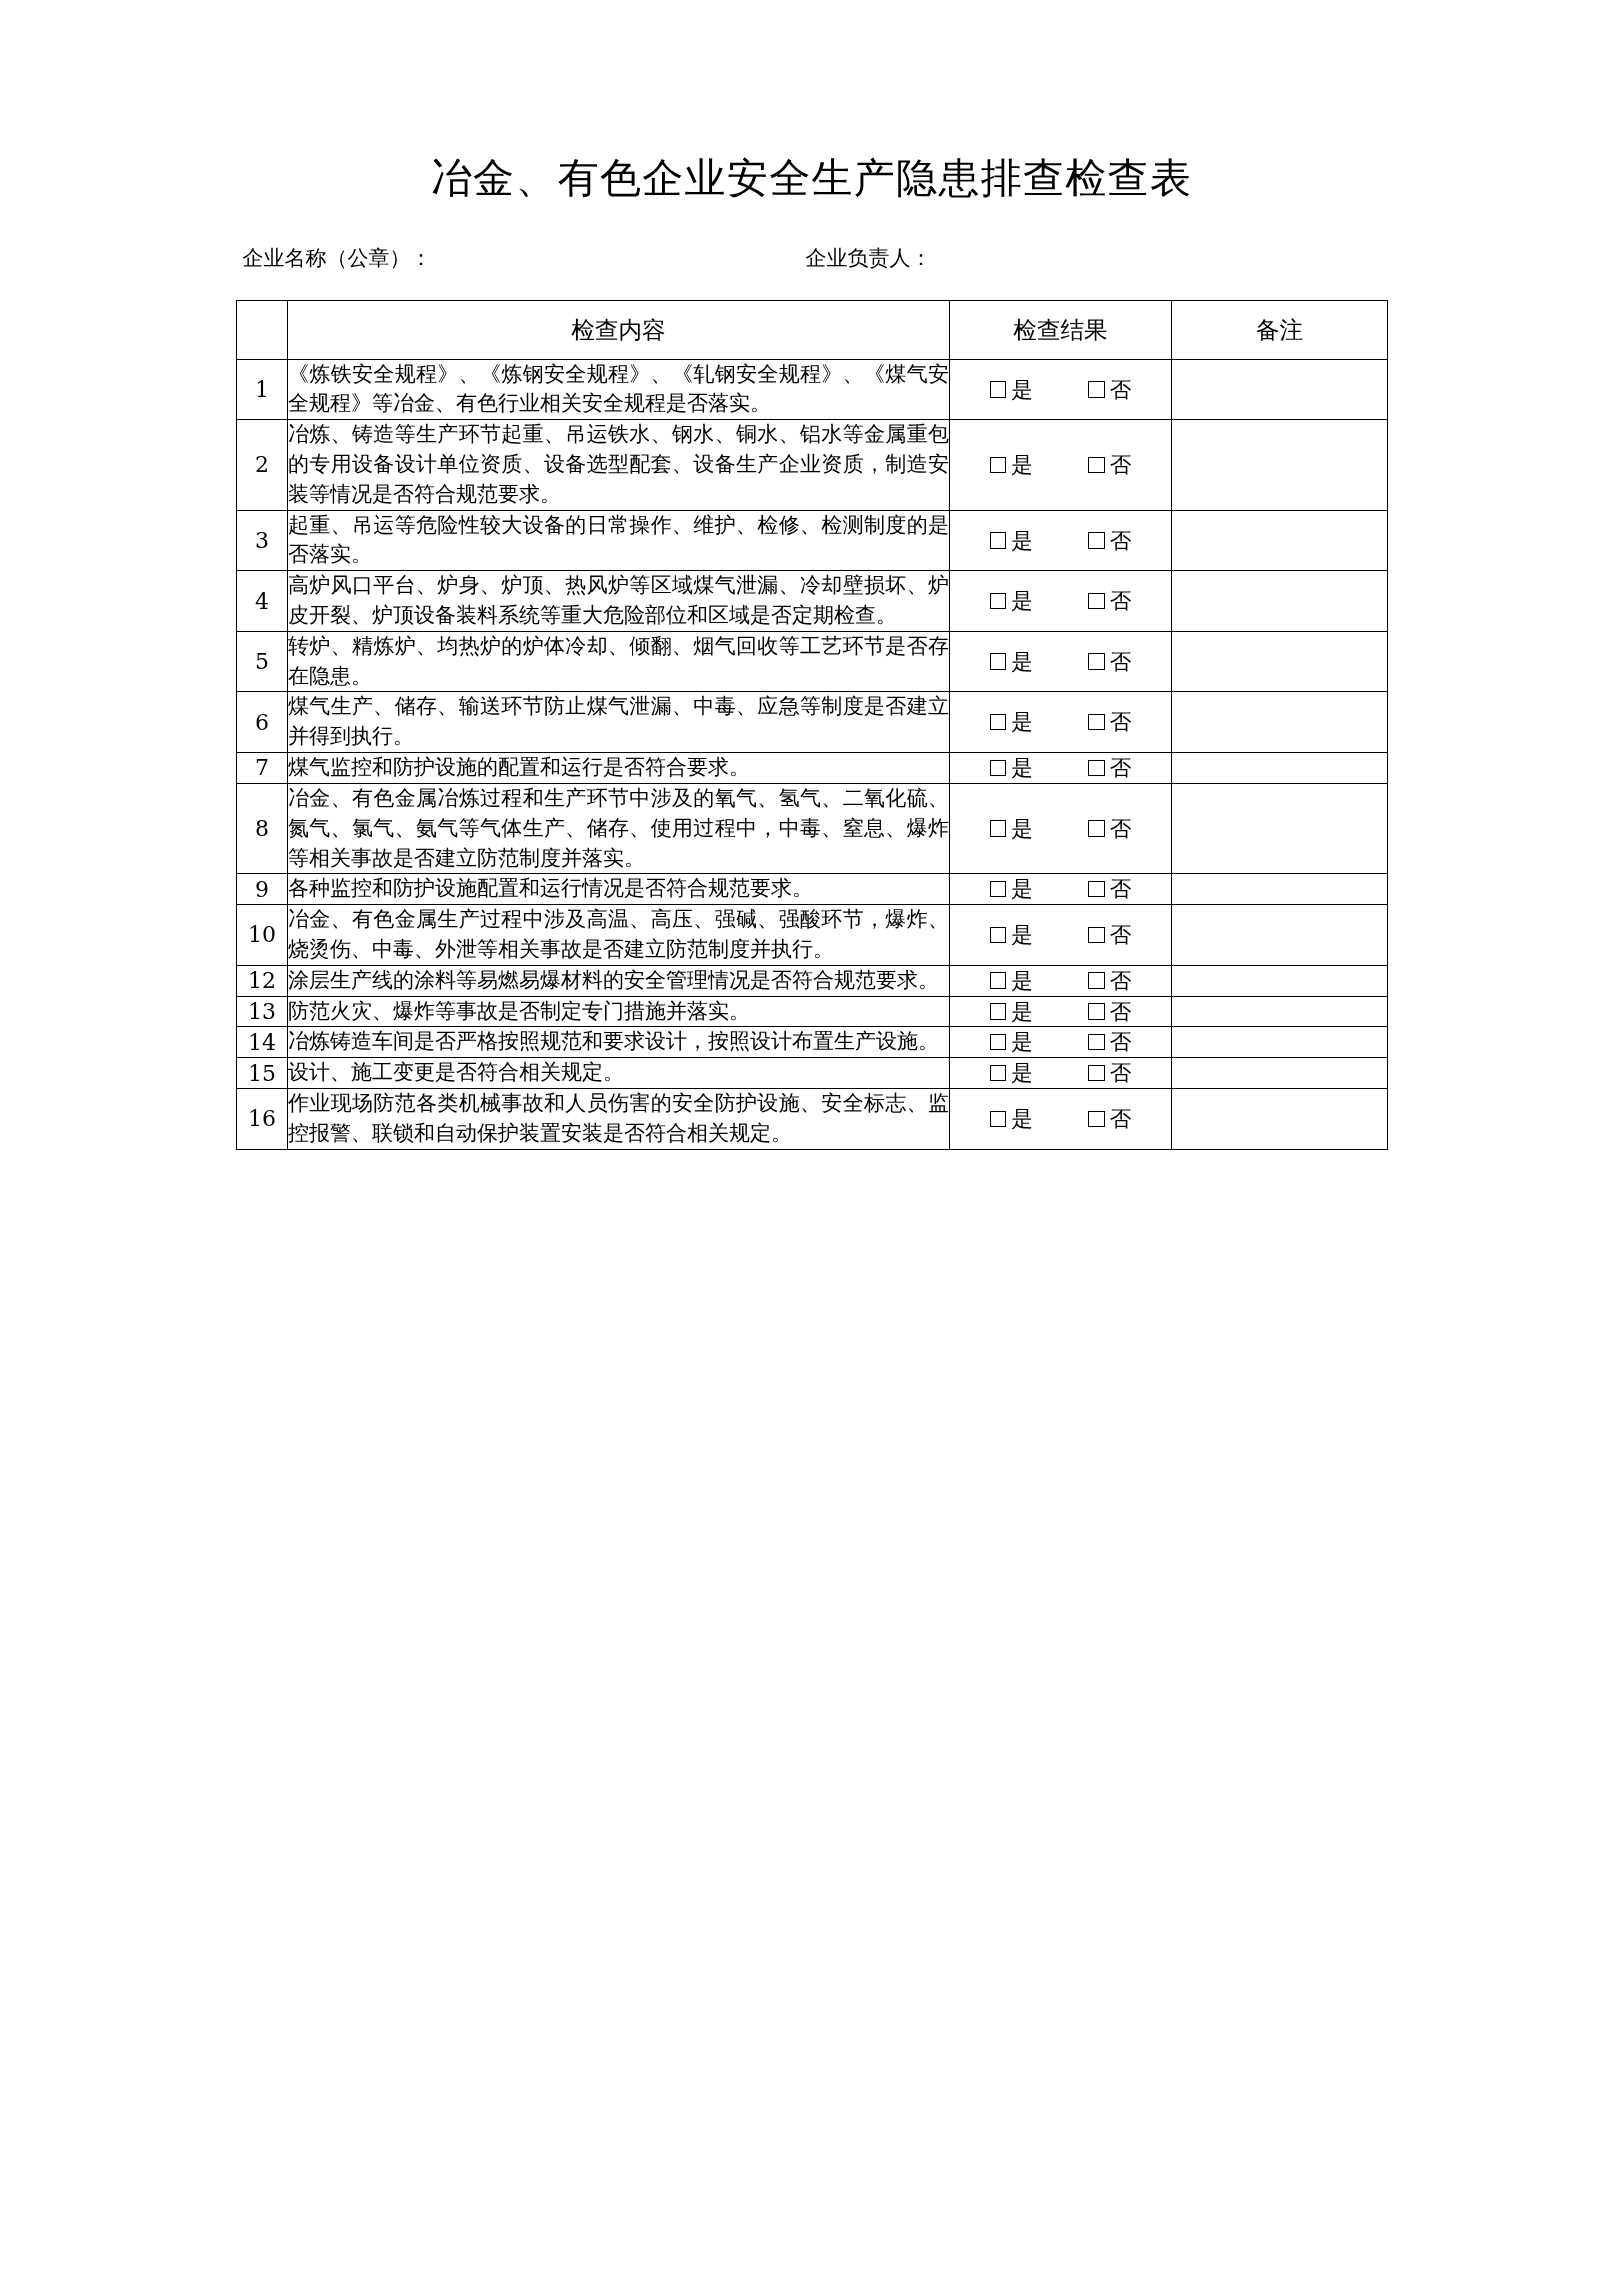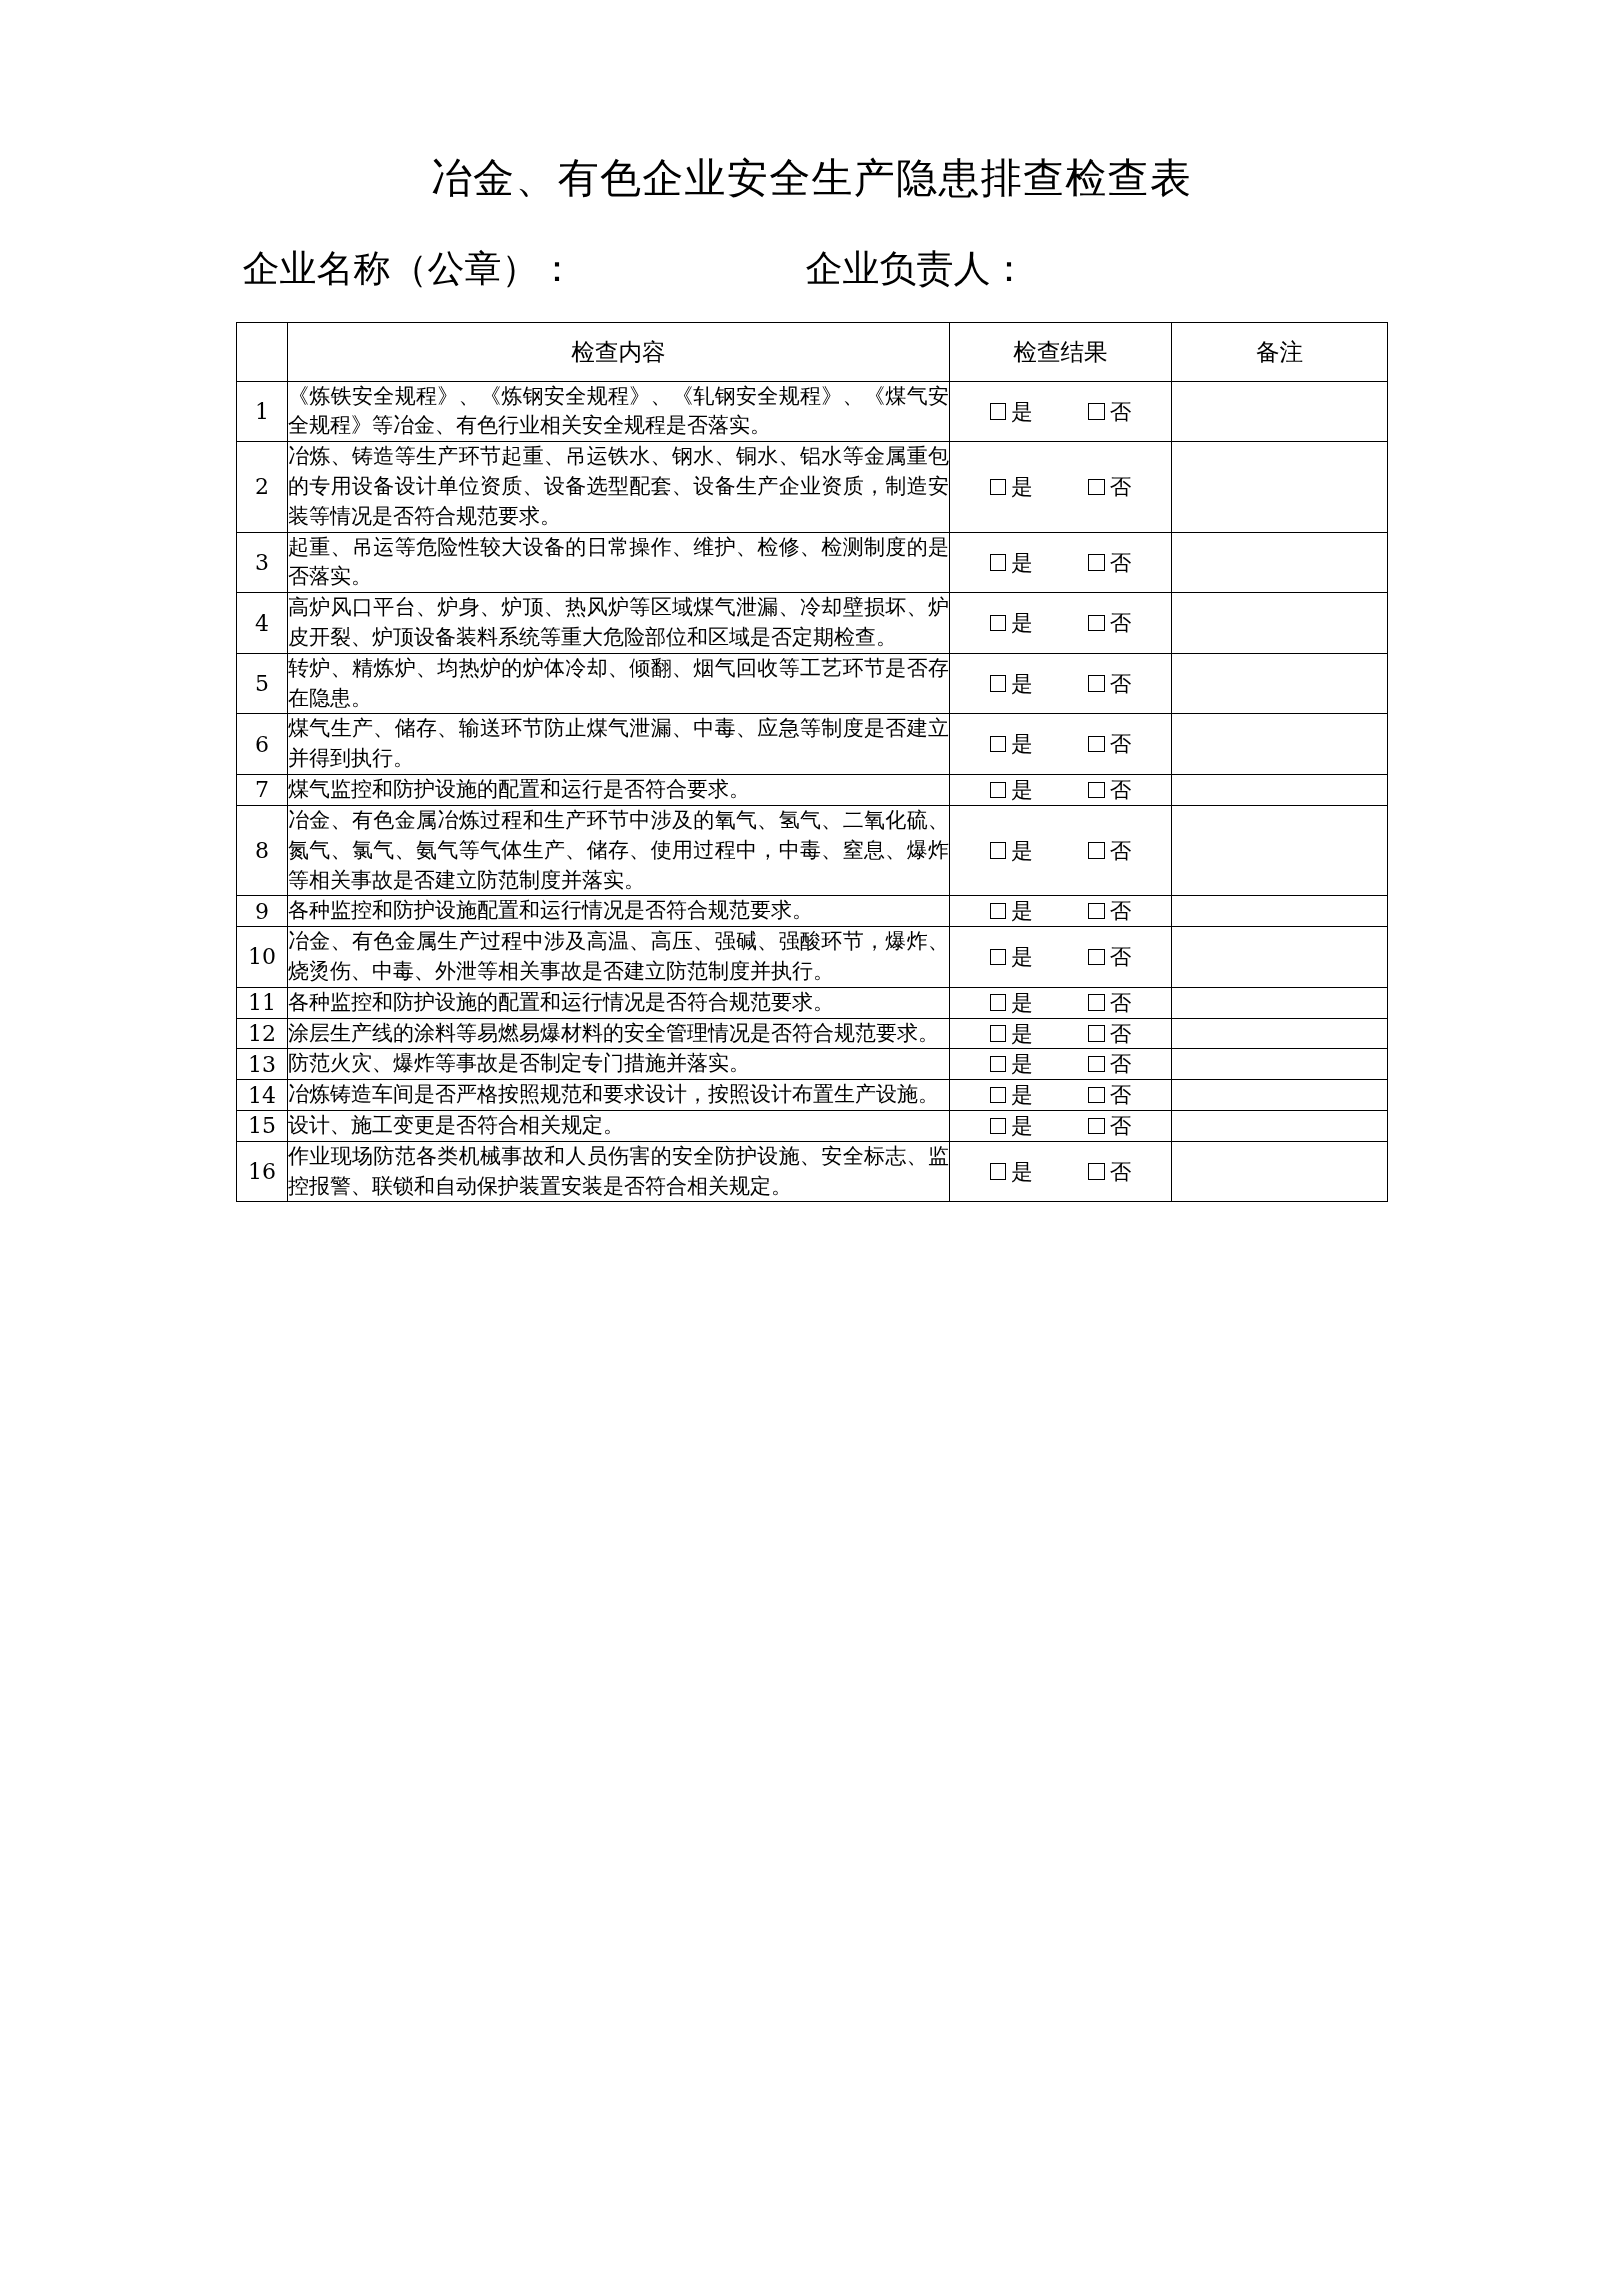--- a/index.html
+++ b/index.html
@@ -25,21 +25,21 @@
     text-align: center;
     font-size: 41px;
     font-weight: normal;
     letter-spacing: 1.3px;
     margin: 0 0 38px 0;
     font-family: Liberation Serif, serif;
   }
   .meta-row {
     display: flex;
     align-items: baseline;
-    font-size: 37px;
+    font-size: 21px;
     margin: 0 0 27.5px 0;
     padding-left: 6.5px;
   }
   .meta-company {
     width: 563px;
     white-space: nowrap;
   }
   .meta-manager {
     white-space: nowrap;
   }
@@ -301,37 +301,20 @@
               </span>
               <span class="opt">
                 <span class="cbox"></span>
                 <span class="opt-label">否</span>
               </span>
             </div>
           </td>
           <td class="remark"></td>
         </tr>
         <tr>
-          <td class="num">11</td>
-          <td class="content">各种监控和防护设施的配置和运行情况是否符合规范要求。</td>
-          <td class="result">
-            <div class="result-inner">
-              <span class="opt">
-                <span class="cbox"></span>
-                <span class="opt-label">是</span>
-              </span>
-              <span class="opt">
-                <span class="cbox"></span>
-                <span class="opt-label">否</span>
-              </span>
-            </div>
-          </td>
-          <td class="remark"></td>
-        </tr>
-        <tr>
           <td class="num">12</td>
           <td class="content">涂层生产线的涂料等易燃易爆材料的安全管理情况是否符合规范要求。</td>
           <td class="result">
             <div class="result-inner">
               <span class="opt">
                 <span class="cbox"></span>
                 <span class="opt-label">是</span>
               </span>
               <span class="opt">
                 <span class="cbox"></span>

